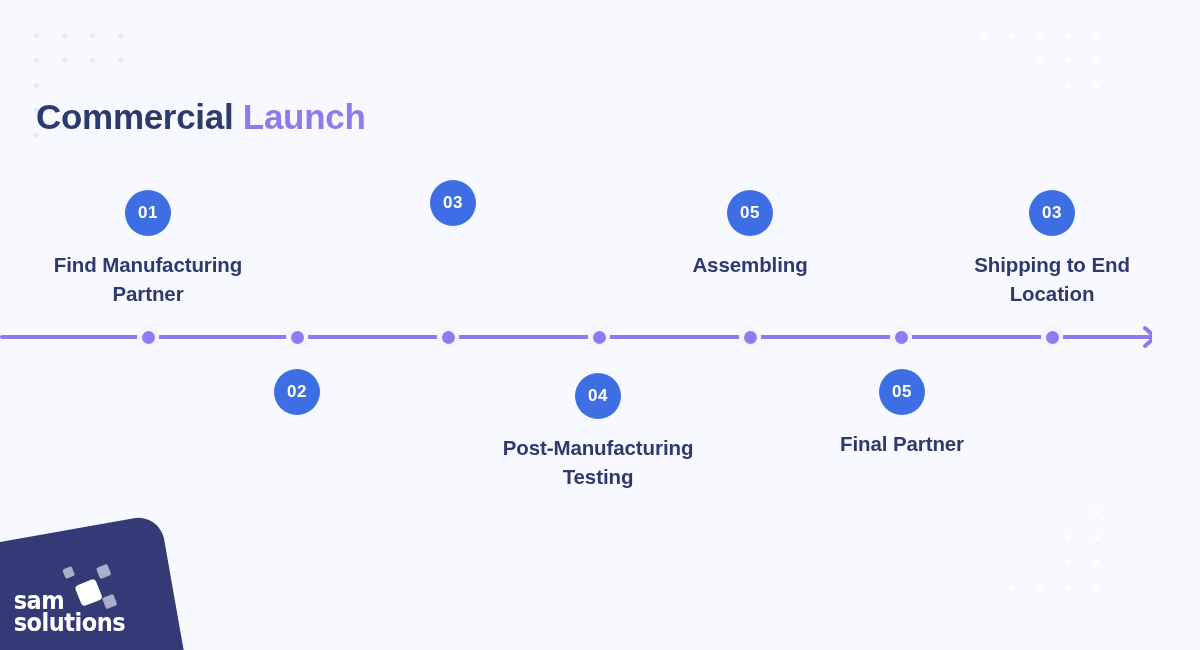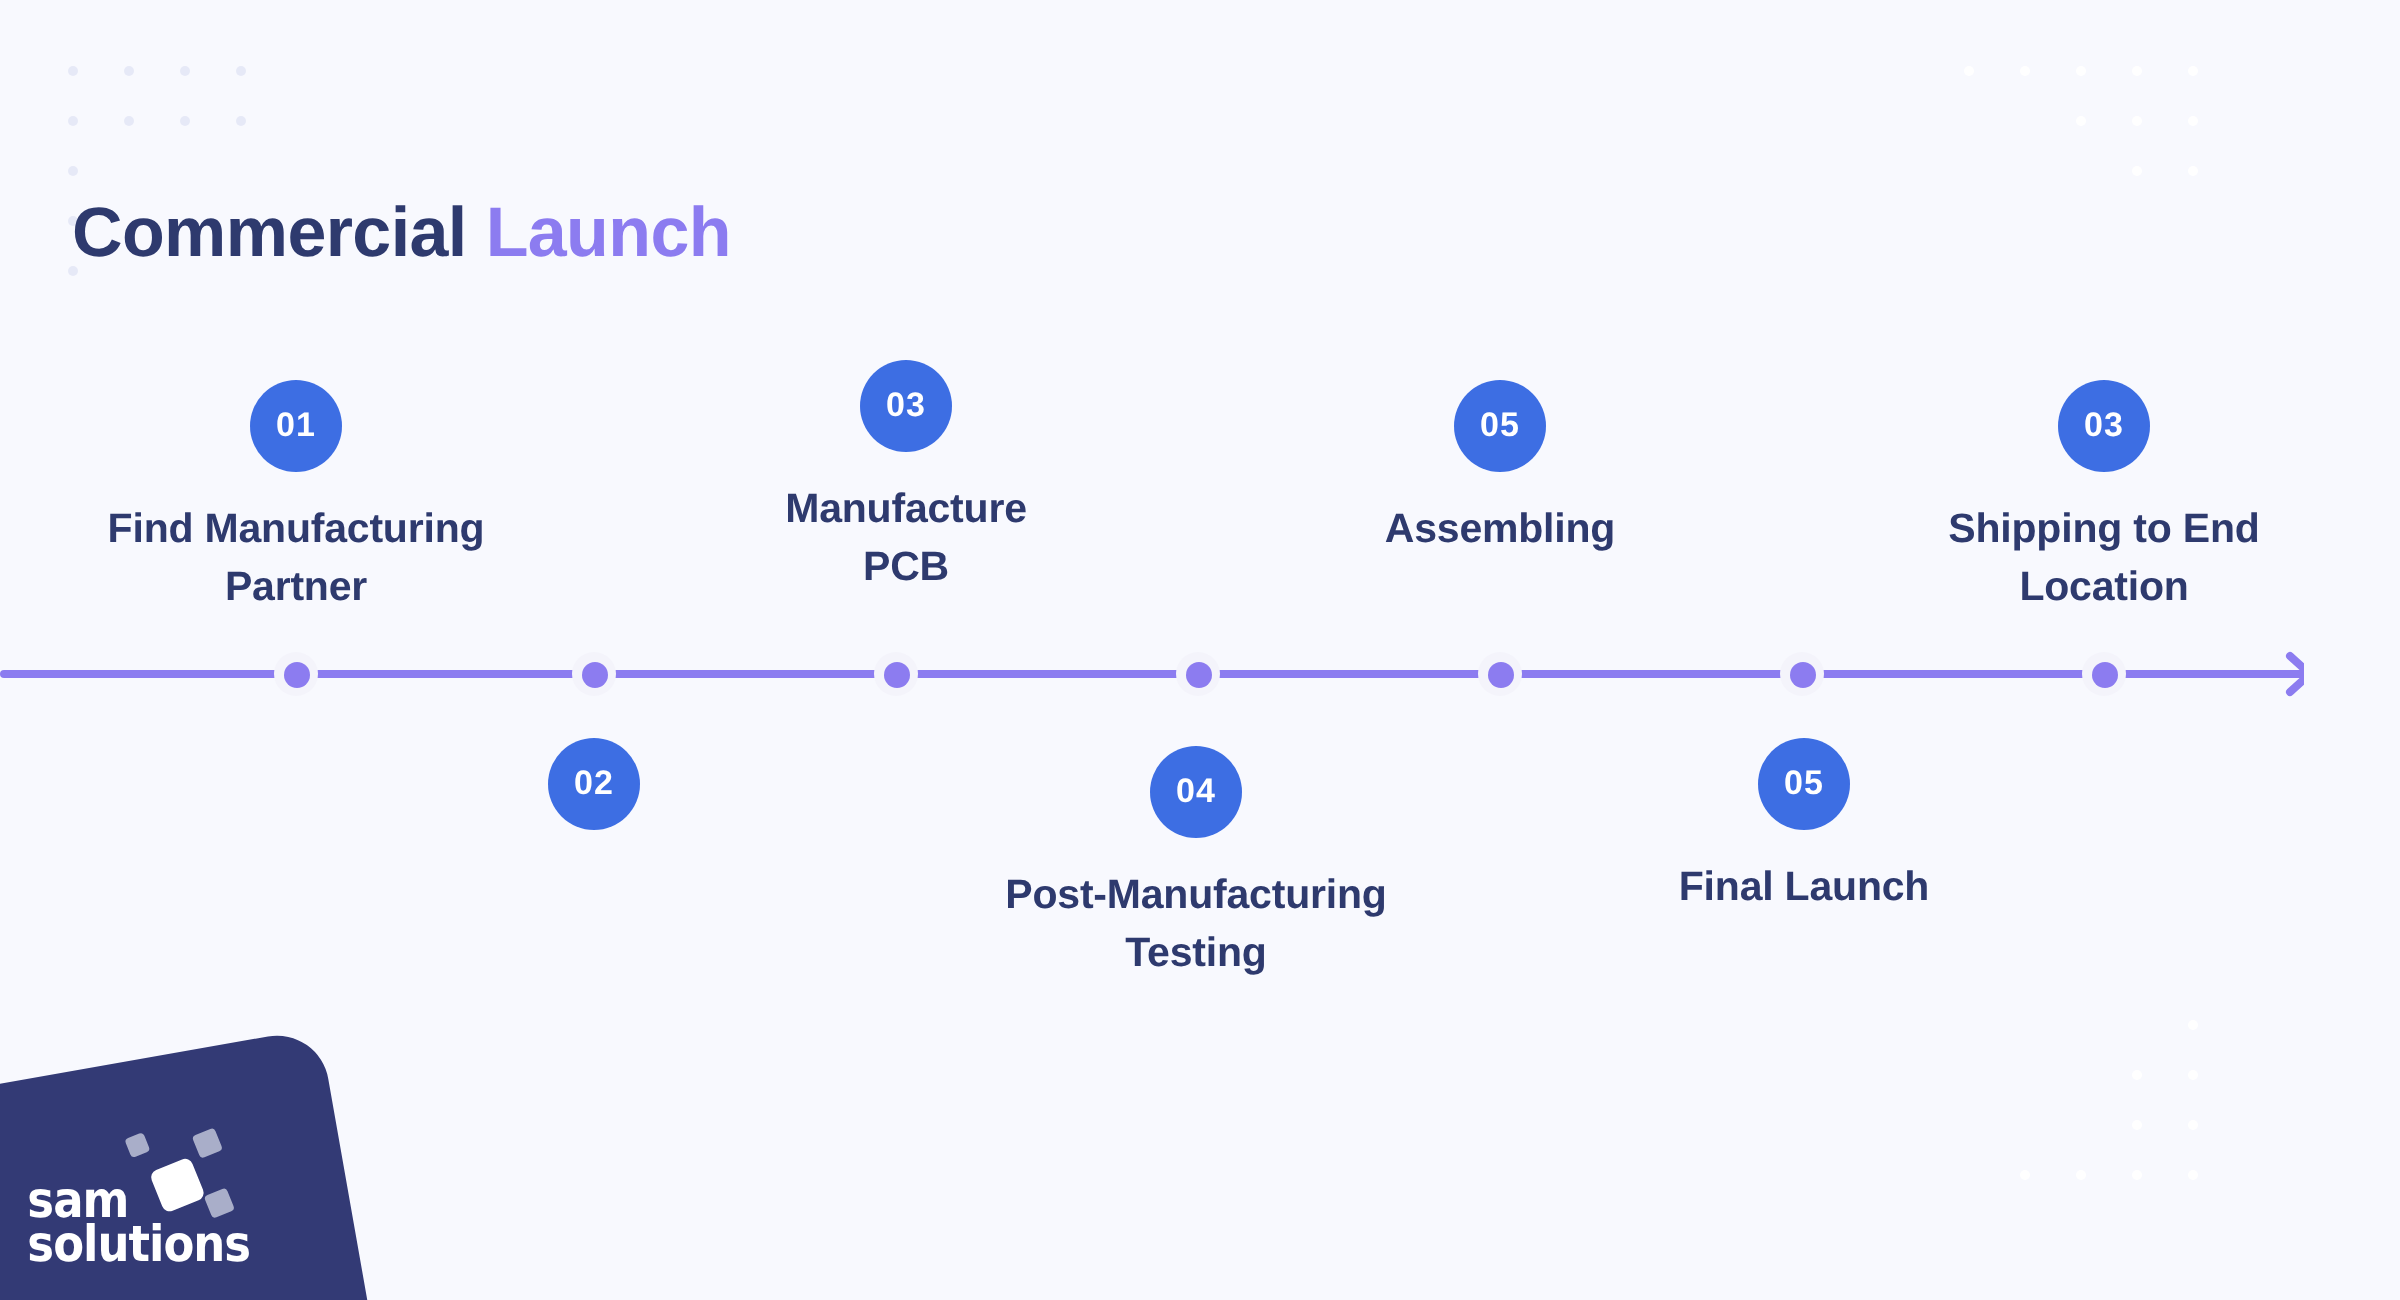--- a/index.html
+++ b/index.html
@@ -306,35 +306,33 @@
       <div class="step above" style="left: 148px; top: 190px; bottom: auto;">
         <div class="step-badge">01</div>
         <div class="step-label">Find Manufacturing
 Partner</div>
       </div>
       <div class="step below" style="left: 297px; top: 369px;">
         <div class="step-badge">02</div>
       </div>
       <div class="step above" style="left: 453px; top: 180px; bottom: auto;">
         <div class="step-badge">03</div>
-        <div class="step-label">Manufacture
-PCB</div>
       </div>
       <div class="step below" style="left: 598px; top: 373px;">
         <div class="step-badge">04</div>
         <div class="step-label">Post-Manufacturing
 Testing</div>
       </div>
       <div class="step above" style="left: 750px; top: 190px; bottom: auto;">
         <div class="step-badge">05</div>
         <div class="step-label">Assembling</div>
       </div>
       <div class="step below" style="left: 902px; top: 369px;">
         <div class="step-badge">05</div>
-        <div class="step-label">Final Launch</div>
+        <div class="step-label">Final Partner</div>
       </div>
       <div class="step above" style="left: 1052px; top: 190px; bottom: auto;">
         <div class="step-badge">03</div>
         <div class="step-label">Shipping to End
 Location</div>
       </div>
     </div>
 
   <div id="logo-badge">
     <div id="logo-inner">

